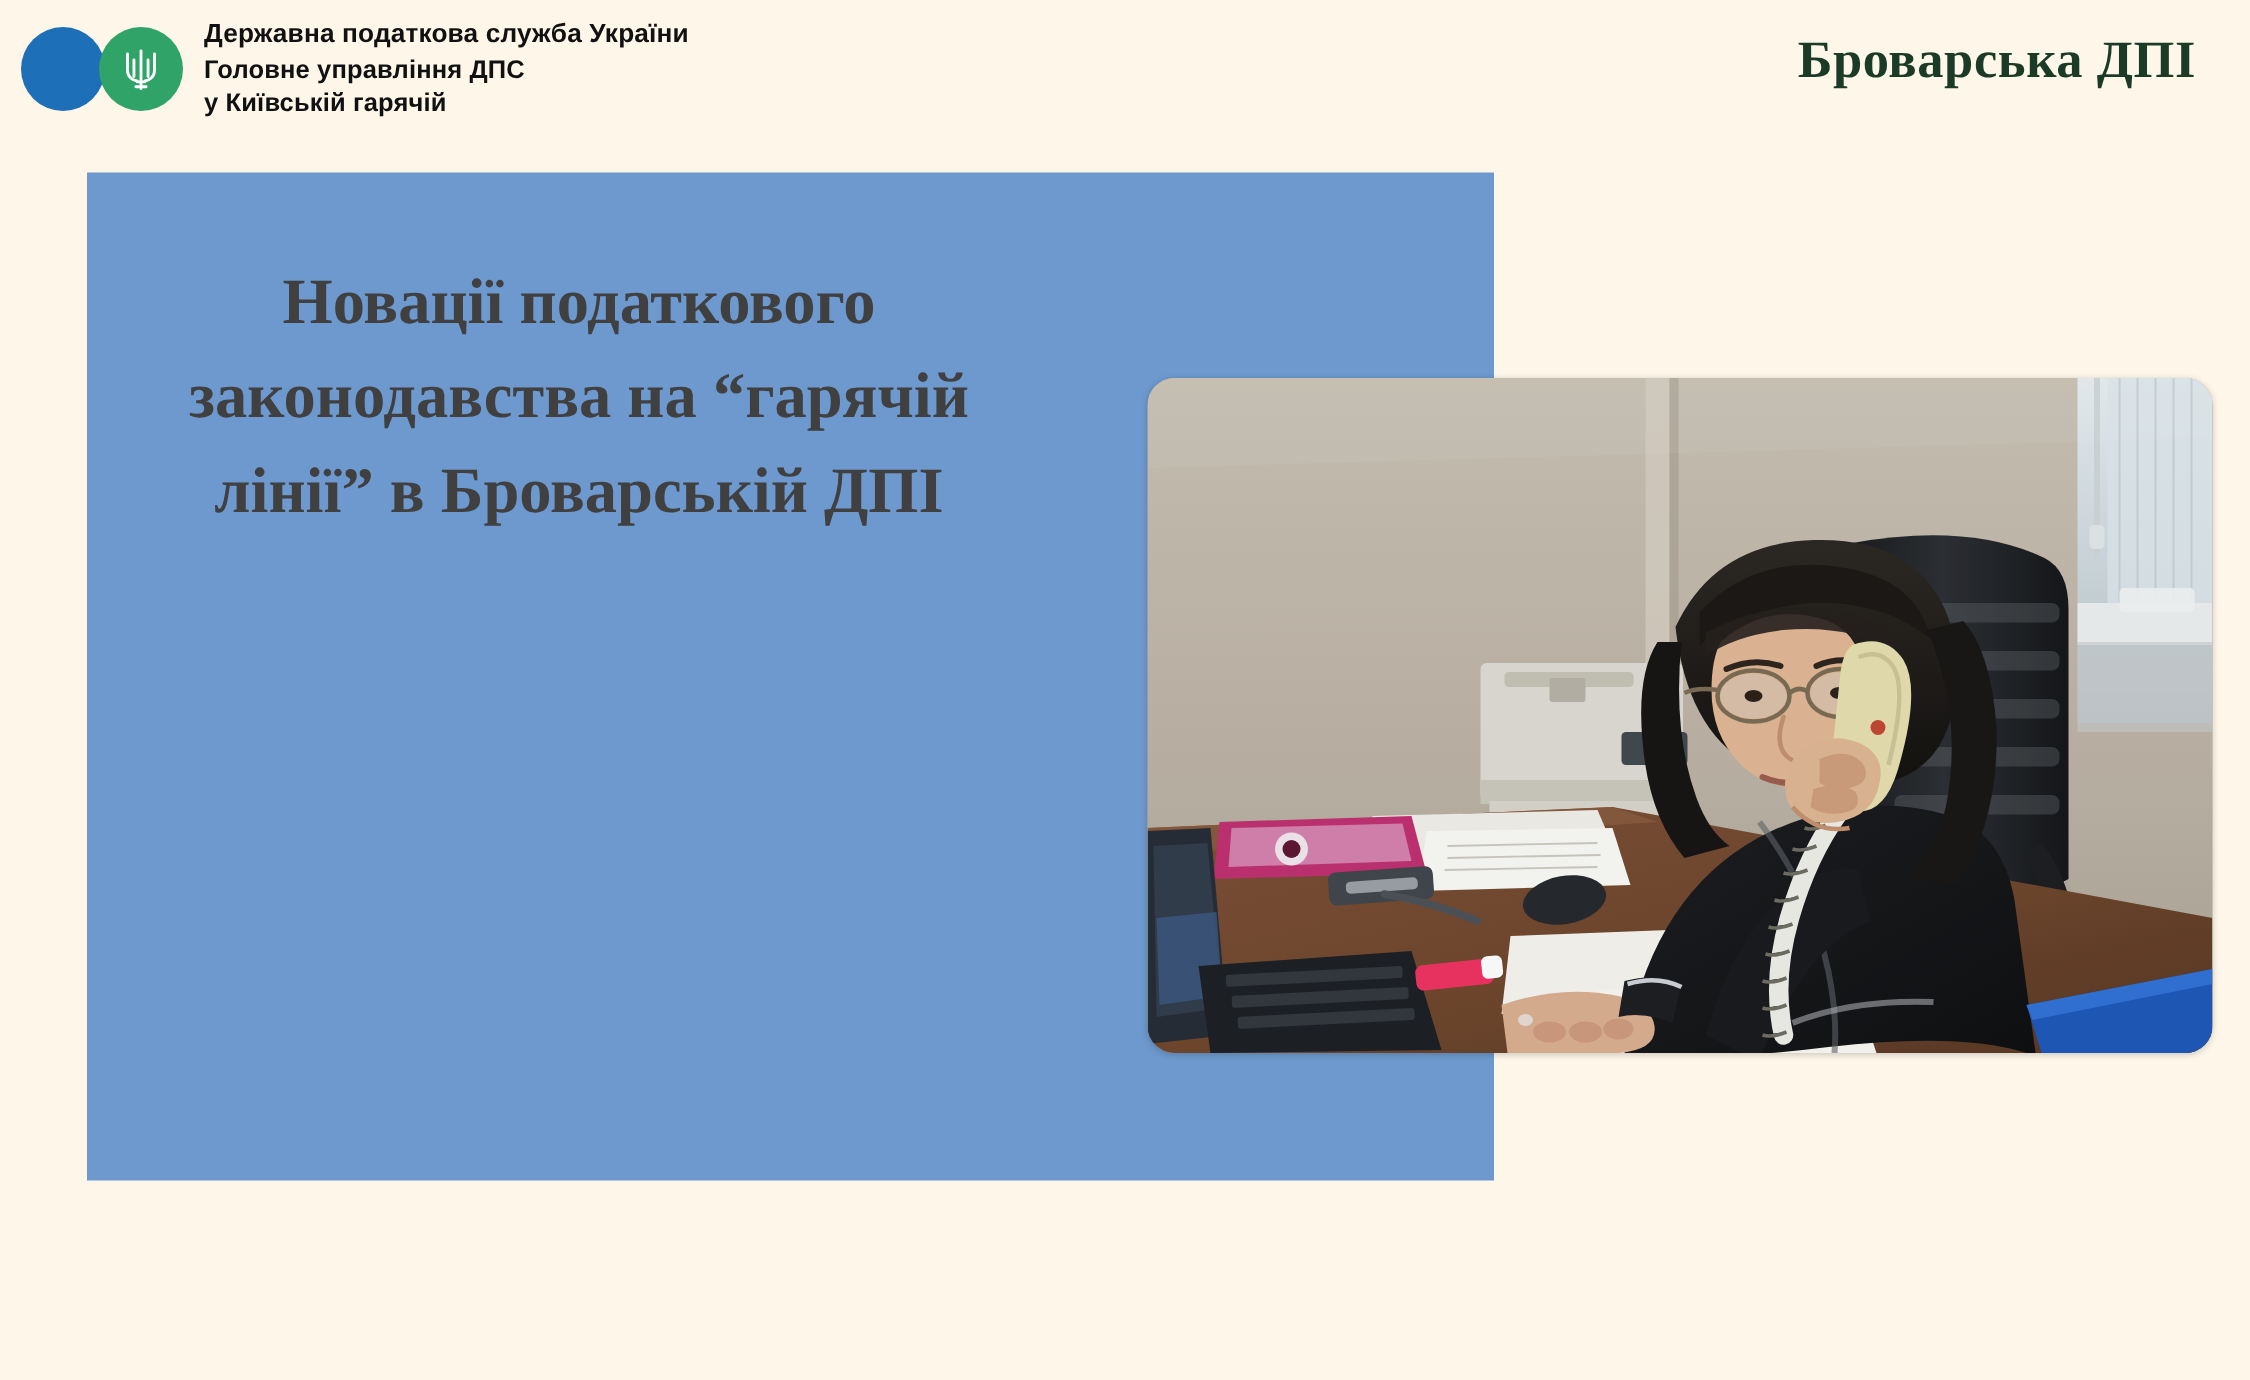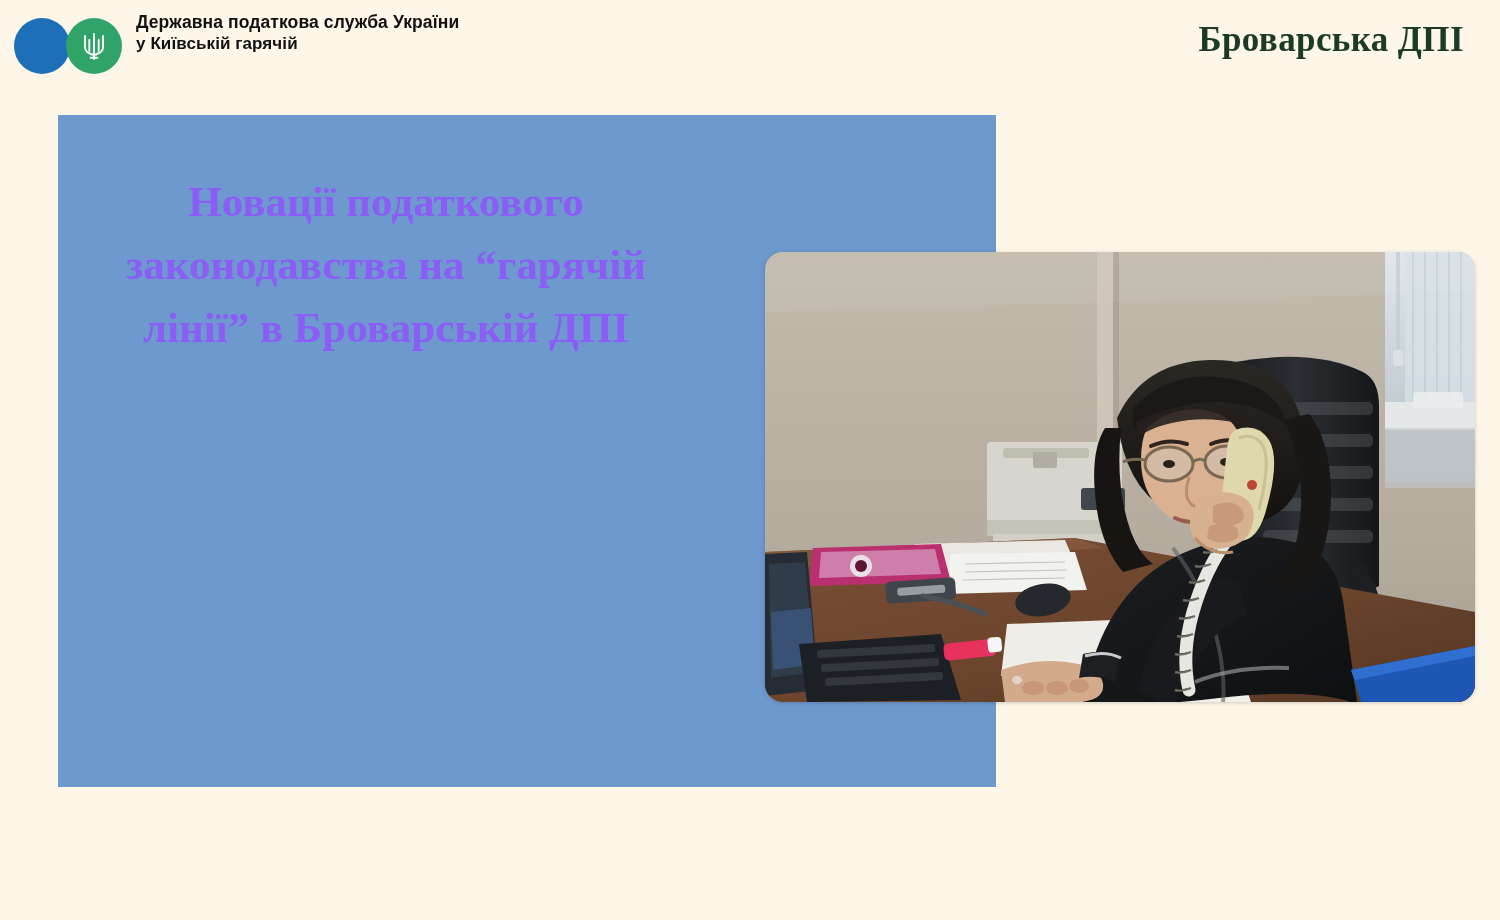--- a/index.html
+++ b/index.html
@@ -107,21 +107,21 @@
   .headline {
     position: absolute;
     left: 86px;
     top: 170px;
     width: 600px;
     text-align: center;
     font-family: "Liberation Serif", serif;
     font-weight: bold;
     font-size: 43px;
     line-height: 1.47;
-    color: #8b5cf6;
+    color: #404040;
   }
 
   
   .photo {
     position: absolute;
     left: 765px;
     top: 252px;
     width: 710px;
     height: 450px;
     border-radius: 18px;
@@ -159,20 +159,21 @@
             <path d="M17.7 10 L17.7 21"></path>
             <path d="M9.6 27.8 L16.4 27.8"></path>
             <path d="M10.6 24.6 L15.4 24.6"></path>
           </g>
         </svg>
       </div>
     </div>
 
     <div class="org-text">
       <div class="org-line1">Державна податкова служба України</div>
+      <div class="org-line2">Головне управління ДПС</div>
       <div class="org-line3">у Київській гарячій</div>
     </div>
 
     <div class="branch-title">Броварська ДПІ</div>
   </div>
 
   <div class="blue-panel"></div>
   <div class="headline">Новації податкового законодавства на “гарячій лінії” в Броварській ДПІ</div>
 
   <div class="photo">

